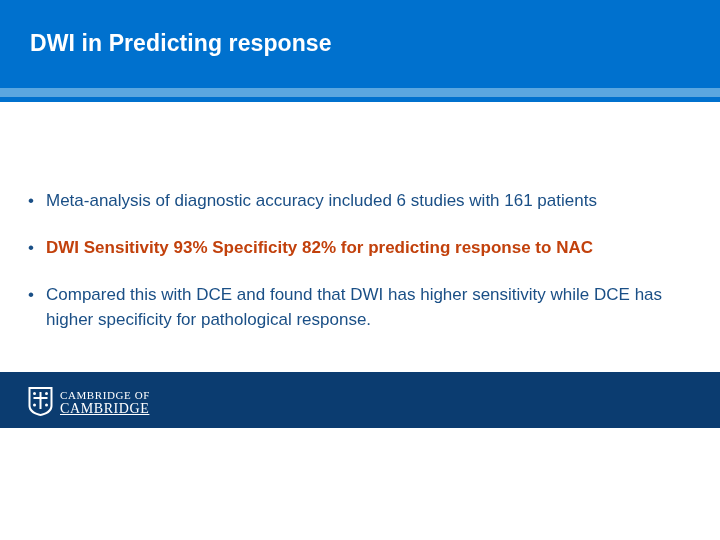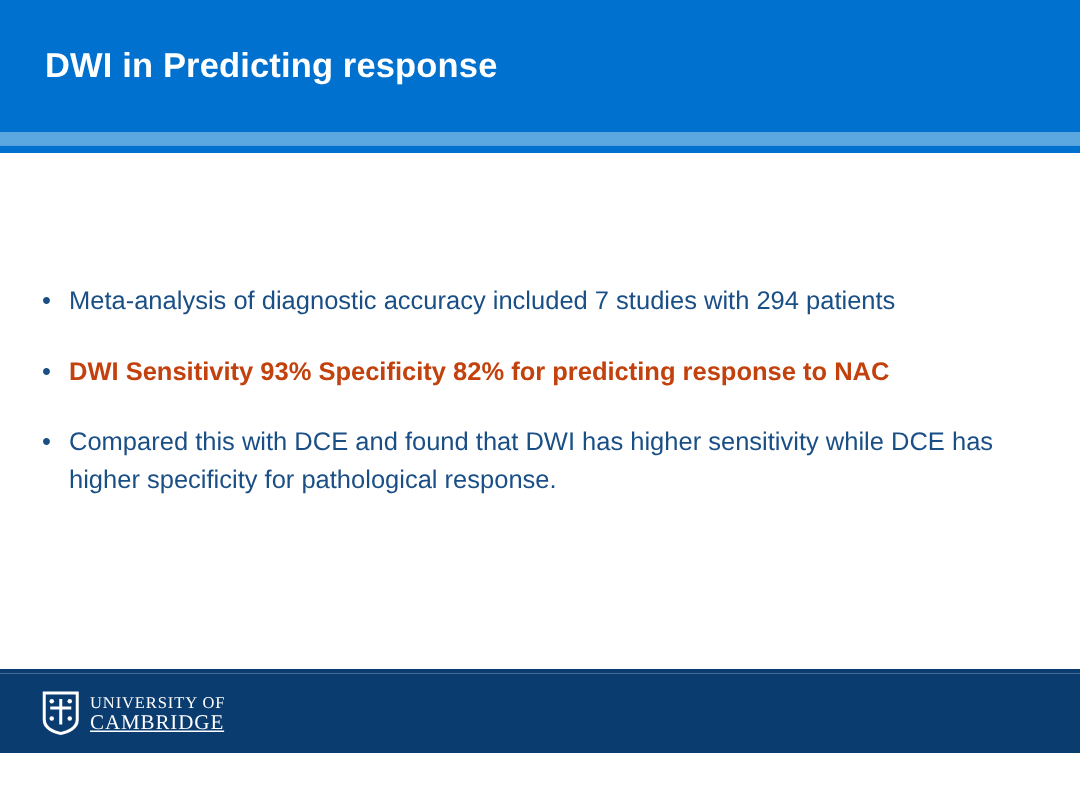--- a/index.html
+++ b/index.html
@@ -9,21 +9,21 @@
   body {
     width: 720px;
     height: 540px;
     background: #ffffff;
     font-family: "Liberation Sans", sans-serif;
     overflow: hidden;
   }
   .slide {
     position: relative;
     width: 720px;
-    height: 502px;
+    height: 428px;
     background: #ffffff;
   }
   
   .header-band {
     position: absolute;
     top: 0;
     left: 0;
     width: 720px;
     height: 88px;
     background: #0071ce;
@@ -138,21 +138,21 @@
 
   <div class="header-band"></div>
   <div class="header-title">DWI in Predicting response</div>
   <div class="header-rule-light"></div>
   <div class="header-rule-dark"></div>
 
   <div class="content">
 
     <div class="bullet-row">
       <span class="bullet-mark">•</span>
-      <span class="bullet-text">Meta-analysis of diagnostic accuracy included 7 studies with 294 patients</span>
+      <span class="bullet-text">Meta-analysis of diagnostic accuracy included 6 studies with 161 patients</span>
     </div>
 
     <div class="bullet-row">
       <span class="bullet-mark">•</span>
       <span class="bullet-text bold">DWI Sensitivity 93% Specificity 82% for predicting response to NAC</span>
     </div>
 
     <div class="bullet-row">
       <span class="bullet-mark">•</span>
       <span class="bullet-text">Compared this with DCE and found that DWI has higher sensitivity while DCE has higher specificity for pathological response.</span>
@@ -168,18 +168,18 @@
     <path d="M7 6 H47 V39 C47 49 36 54 27 56 C18 54 7 49 7 39 Z" fill="#0b3c70"></path>
     <rect x="25" y="12" width="4" height="34" fill="#ffffff"></rect>
     <rect x="13" y="22" width="28" height="4" fill="#ffffff"></rect>
     <circle cx="15" cy="15" r="3" fill="#ffffff"></circle>
     <circle cx="39" cy="15" r="3" fill="#ffffff"></circle>
     <circle cx="15" cy="38" r="3" fill="#ffffff"></circle>
     <circle cx="39" cy="38" r="3" fill="#ffffff"></circle>
   </svg>
 
   <div class="uni-name">
-    <span class="line1">UNIVERSITY OF</span>
+    <span class="line1">CAMBRIDGE OF</span>
     <span class="line2">CAMBRIDGE</span>
   </div>
 
 
 </div>
 
 </body></html>

